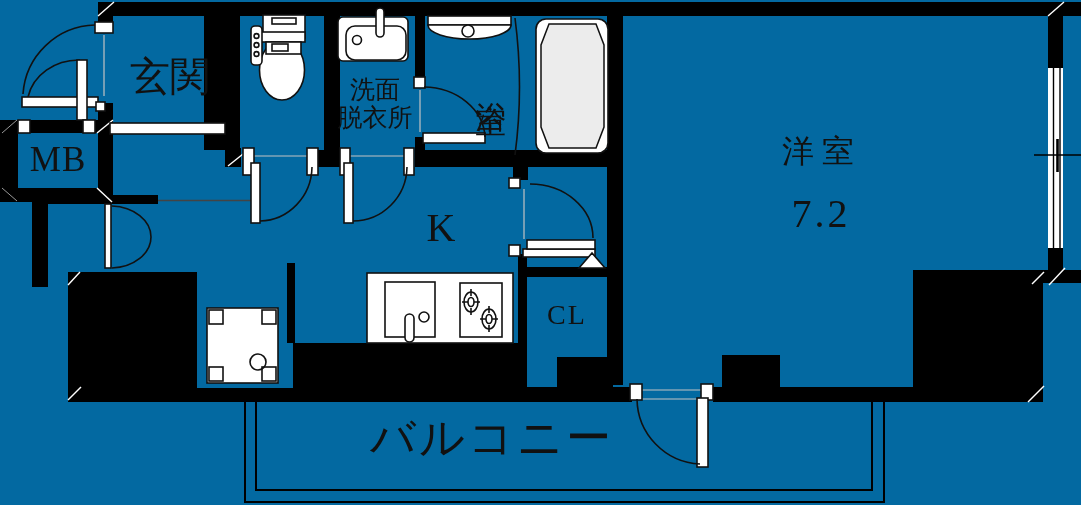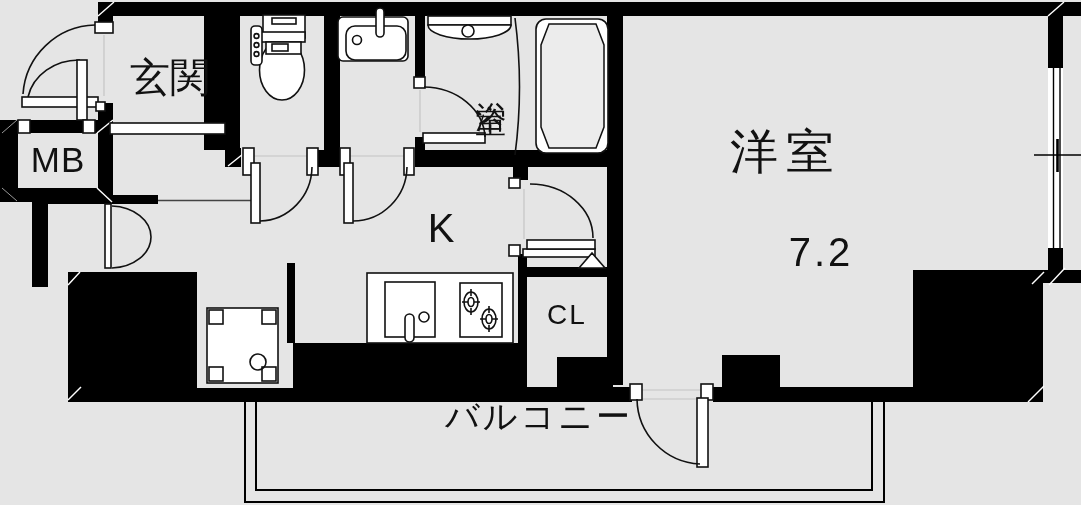--- a/index.html
+++ b/index.html
@@ -1,17 +1,17 @@
 <!DOCTYPE html>
 <html><head>
 <meta charset="utf-8">
 <style>
   html,body{margin:0;padding:0;background:#fff;}
-  #stage{position:relative;width:1081px;height:505px;background:#e5e5e5;overflow:hidden;
-         font-family:Liberation Sans, sans-serif;}
+  #stage{position:relative;width:1081px;height:505px;background:#0369a1;overflow:hidden;
+         font-family:Liberation Serif, serif;}
   #plan-svg{position:absolute;left:0;top:0;}
   .w{fill:#000;stroke:none;}
   .f{fill:#fff;stroke:#111;stroke-width:1.6;}
   .o{fill:none;stroke:#111;stroke-width:1.6;}
   .hl{stroke:#fff;stroke-width:1.4;fill:none;}
   .gl{stroke:#999;stroke-width:1;fill:none;}
   .th{stroke:#c4c4c4;stroke-width:1.2;fill:none;}
   .tub{fill:#ececec;stroke:#111;stroke-width:1.5;}
   .lbl{position:absolute;transform:translate(-50%,-50%);color:#111;
        white-space:nowrap;line-height:1.12;text-align:center;}
@@ -203,25 +203,29 @@
     <path d="M1053.5,68 V248 M1060,68 V248" stroke="#000" stroke-width="1.4" fill="none"></path>
     <path d="M1034,155 H1081" stroke="#000" stroke-width="1.5" fill="none"></path>
     <path d="M1057.5,139 V172" stroke="#000" stroke-width="2.6" fill="none"></path>
   </g>
 </svg>
 
   <div class="lbl" style="left:170px;top:77px;font-size:40px;font-weight:500;">玄関</div>
 
   <div class="lbl" style="left:58px;top:160px;font-size:35px;letter-spacing:1px;">MB</div>
 
+  <div class="lbl" style="left:375px;top:104px;font-size:25px;">
+    <div>洗面</div>
+    <div>脱衣所</div>
+  </div>
 
   <div class="lbl vert" style="left:490px;top:80px;font-size:31px;">浴室</div>
 
-  <div class="lbl" style="left:786px;top:152px;font-size:48px;letter-spacing:8px;">洋室</div>
-
-  <div class="lbl" style="left:821px;top:214px;font-size:40px;letter-spacing:3px;margin-top:38px;">7.2</div>
+  <div class="lbl" style="left:822px;top:152px;font-size:32px;letter-spacing:8px;">洋室</div>
+
+  <div class="lbl" style="left:821px;top:214px;font-size:40px;letter-spacing:3px;">7.2</div>
 
   <div class="lbl" style="left:441px;top:228px;font-size:40px;">K</div>
 
   <div class="lbl" style="left:567px;top:315px;font-size:28px;letter-spacing:2px;">CL</div>
 
-  <div class="lbl" style="left:492px;top:416px;font-size:34px;letter-spacing:3px;margin-left:47px;">バルコニー</div>
+  <div class="lbl" style="left:492px;top:438px;font-size:45px;letter-spacing:3px;">バルコニー</div>
 </div>
 
 </body></html>

